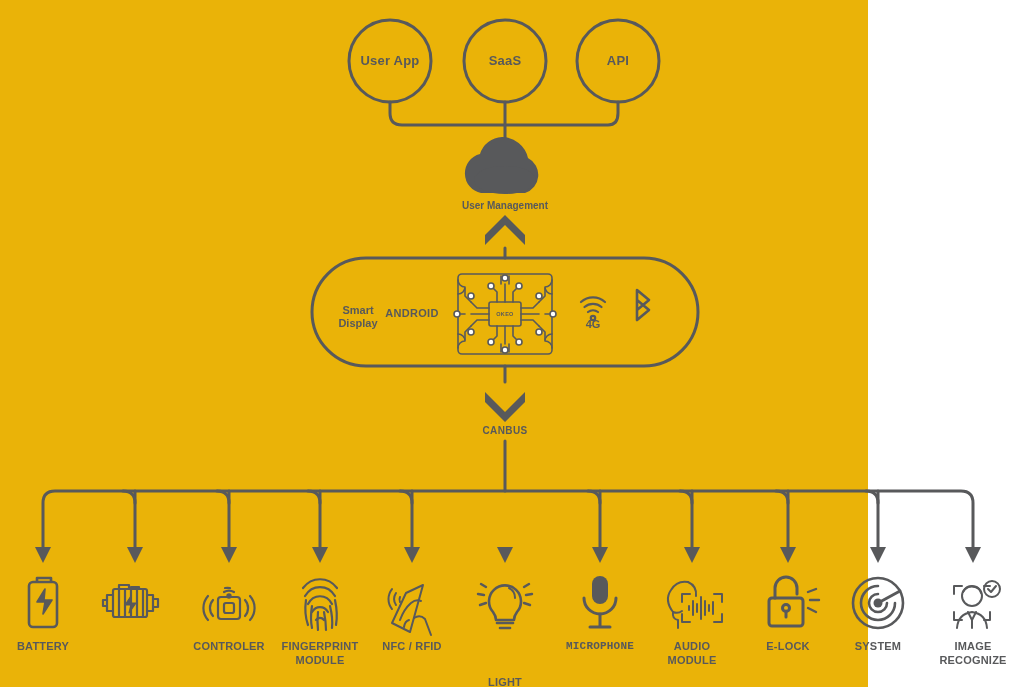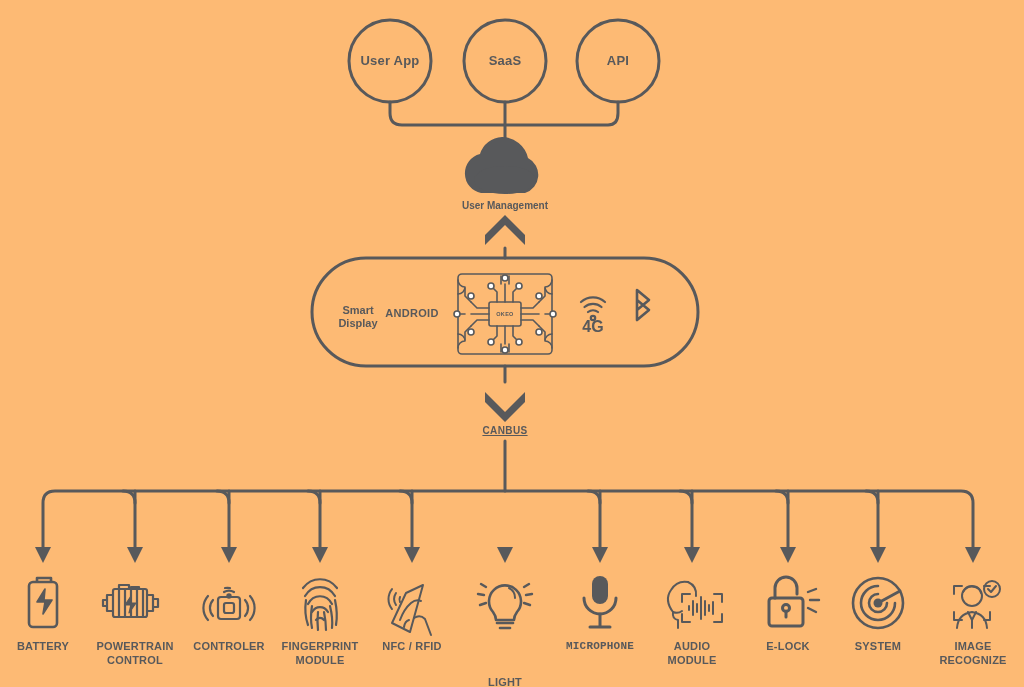--- a/index.html
+++ b/index.html
@@ -1,34 +1,34 @@
 <!DOCTYPE html>
 <html><head>
 <meta charset="utf-8">
 <style>
   html,body{margin:0;padding:0;background:#ffffff;}
   body{
     width:1024px;height:687px;overflow:hidden;
     font-family:"Liberation Sans","DejaVu Sans",sans-serif;
     color:#58595B;
   }
-  #stage{position:relative;width:1024px;height:687px;background:#fdba74;}
+  #stage{position:relative;width:868px;height:687px;background:#eab308;}
   #stage svg{position:absolute;left:0;top:0;}
   .lbl{position:absolute;text-align:center;color:#58595B;}
 
   
   .node-label{font-size:13px;font-weight:bold;letter-spacing:.2px;}
   
   .cloud-caption{font-size:10px;font-weight:bold;}
   
-  .canbus-caption{font-size:10px;font-weight:bold;letter-spacing:.4px;text-decoration:underline;}
+  .canbus-caption{font-size:10px;font-weight:bold;letter-spacing:.4px;}
   
   .mod-text{font-size:11px;font-weight:bold;line-height:13px;}
   .mod-text.android{letter-spacing:.3px;}
-  .net-sub{font-size:16px;font-weight:bold;}
+  .net-sub{font-size:11px;font-weight:bold;}
   .chip-text{font-size:5.5px;font-weight:bold;letter-spacing:.3px;}
   
   .dev-label{
     font-size:11px;font-weight:bold;line-height:13.5px;
     letter-spacing:.2px;color:#58595B;
   }
 </style>
 </head>
 <body>
 
@@ -316,24 +316,20 @@
   <div class="lbl chip-text" style="left:489px;top:311px;width:32px;">OKEO</div>
 
   <div class="lbl net-sub" style="left:573px;top:318px;width:40px;">4G</div>
 
   <div class="lbl canbus-caption" style="left:455px;top:425px;width:100px;">CANBUS</div>
 
   <div class="lbl dev-label" style="left:-17px;top:640px;width:120px;">
     <div>BATTERY</div>
     <div></div>
   </div>
-  <div class="lbl dev-label" style="left:75px;top:640px;width:120px;">
-    <div>POWERTRAIN</div>
-    <div>CONTROL</div>
-  </div>
   <div class="lbl dev-label" style="left:169px;top:640px;width:120px;">
     <div>CONTROLER</div>
     <div></div>
   </div>
   <div class="lbl dev-label" style="left:260px;top:640px;width:120px;">
     <div>FINGERPRINT</div>
     <div>MODULE</div>
   </div>
   <div class="lbl dev-label" style="left:352px;top:640px;width:120px;">
     <div>NFC / RFID</div>

